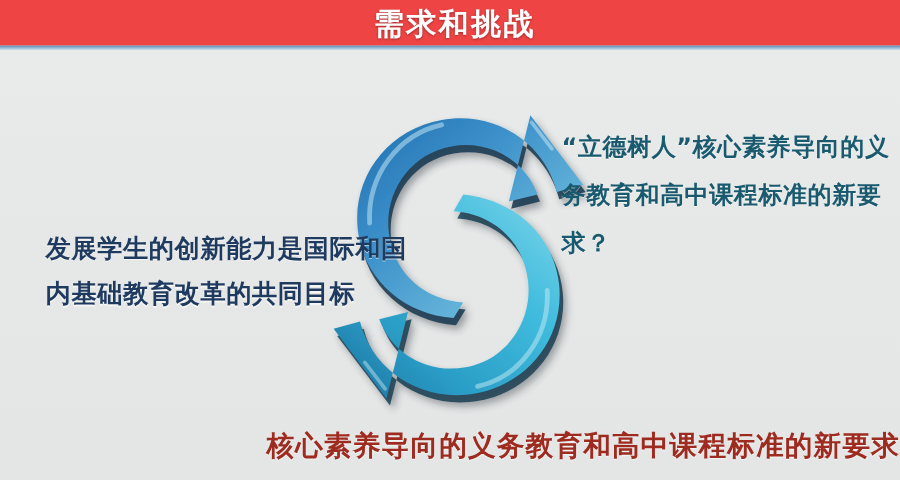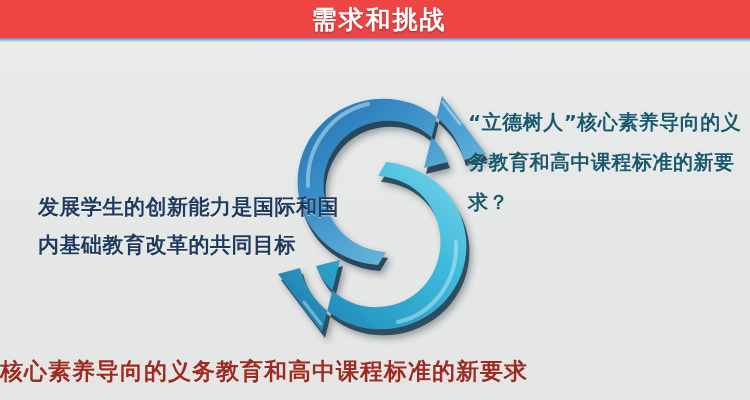--- a/index.html
+++ b/index.html
@@ -95,21 +95,21 @@
     line-height: 40px;
     letter-spacing: 0.5px;
     text-shadow: 0 1px 0 rgba(255,255,255,0.5);
   }
 
   .text-bottom {
     position: absolute;
     left: 0;
     top: 314px;
     width: 750px;
-    text-align: left;
+    text-align: right;
     color: #9e2b20;
     font-size: 23px;
     font-weight: bold;
     letter-spacing: 1px;
     text-shadow: 0 1px 1px rgba(255,255,255,0.6);
   }
 
   
   .caption-band {
     position: absolute;

